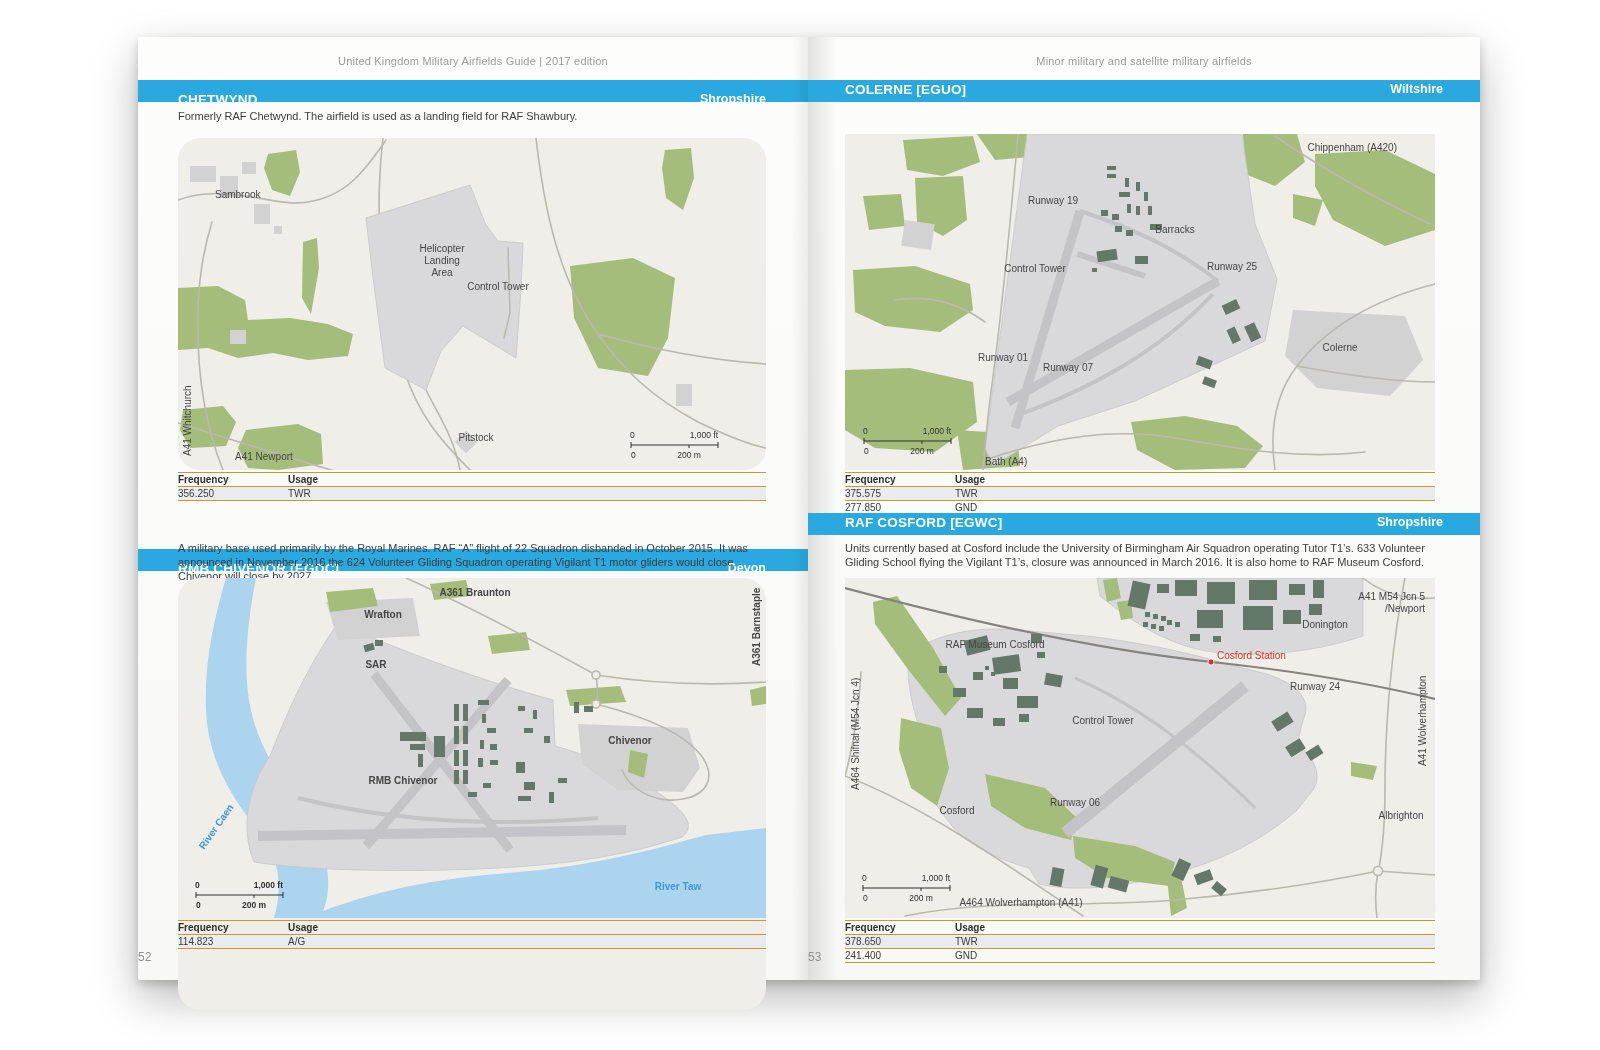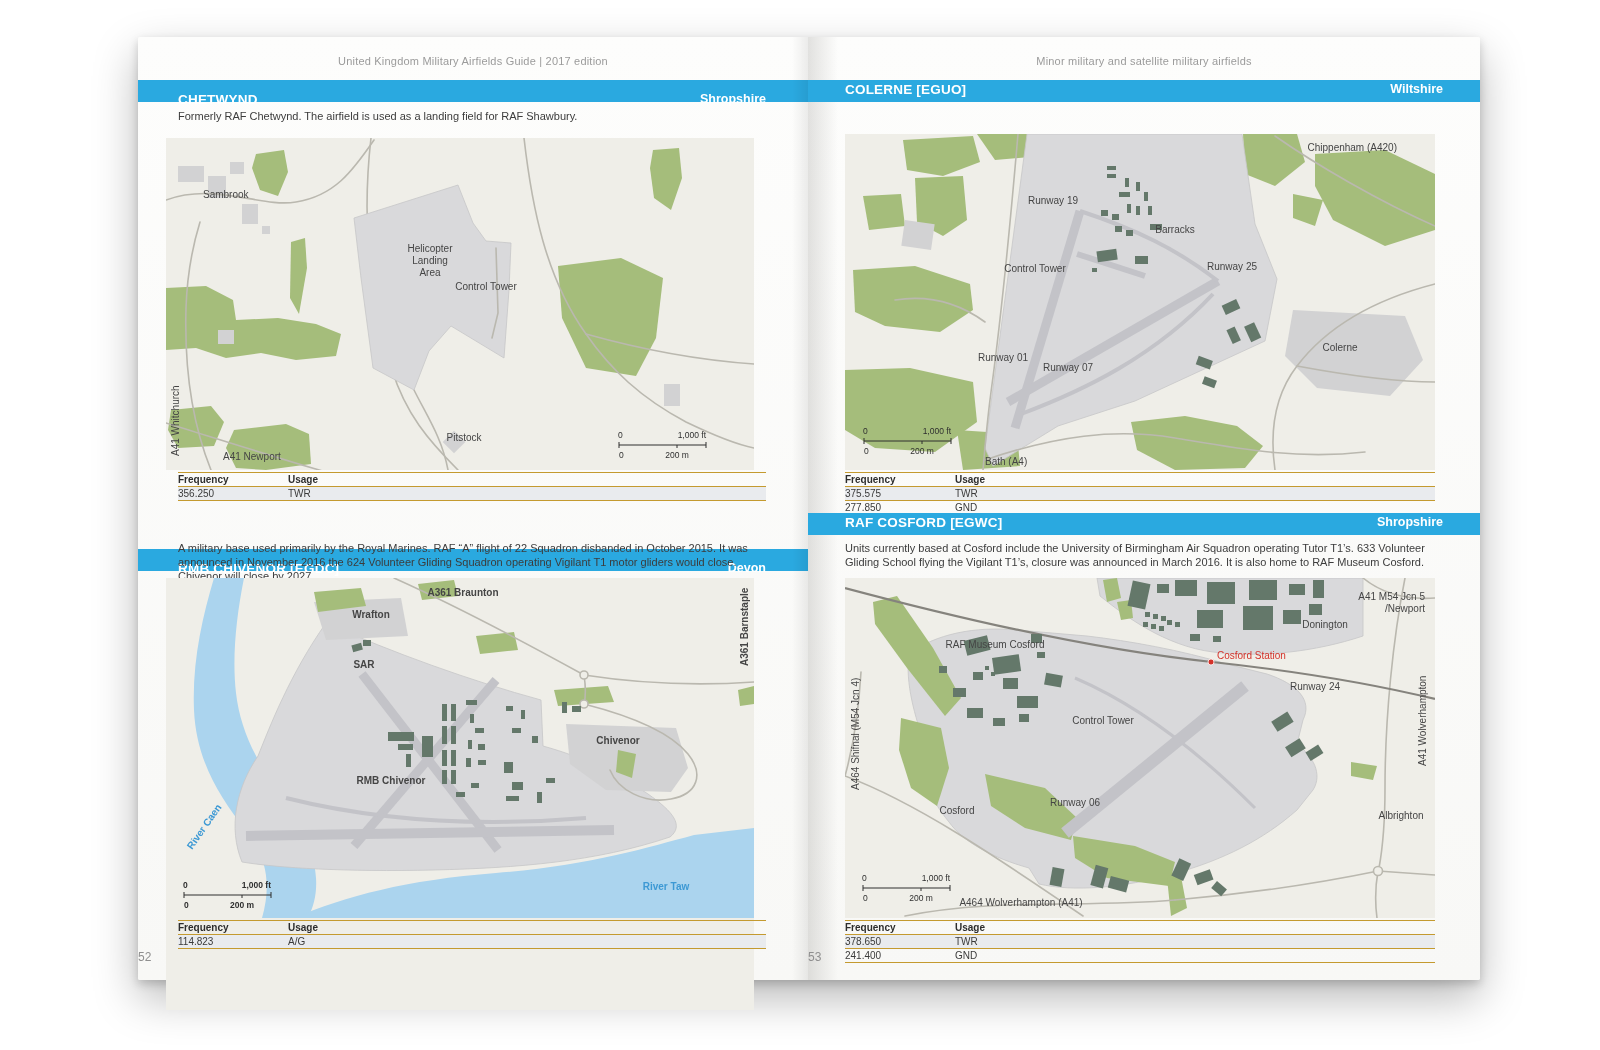--- a/index.html
+++ b/index.html
@@ -18,21 +18,21 @@
   .entry-bar{position:absolute;left:0;width:100%;height:22px;background:#2aa9e0;color:#fff;
     display:flex;align-items:center;justify-content:space-between;box-sizing:border-box;}
   .page-left .entry-bar{padding:16px 42px 0 40px;}
   .page-right .entry-bar{padding:0 37px 4px 37px;}
   .entry-title{font-size:13.5px;font-weight:bold;letter-spacing:.2px;}
   .entry-region{font-size:12.5px;font-weight:bold;}
   .entry-desc{position:absolute;font-size:11px;line-height:14px;color:#3c3c3c;}
   .page-left .entry-desc{left:40px;width:590px;}
   .page-right .entry-desc{left:37px;width:592px;}
   .mapbox{position:absolute;background:#efeee8;overflow:hidden;}
-  .page-left .mapbox{left:28px;width:588px;}
+  .page-left .mapbox{left:40px;width:588px;border-radius:22px;}
   .page-right .mapbox{left:37px;width:590px;}
   .freq-table{position:absolute;border-top:1.5px solid #c49a2f;}
   .page-left .freq-table{left:40px;width:588px;}
   .page-right .freq-table{left:37px;width:590px;}
   .ft-row{display:flex;border-bottom:1.5px solid #c49a2f;font-size:10px;line-height:11px;
     padding:1px 0 1px 0;color:#3a3a3a;}
   .ft-row span:first-child{width:110px;flex:none;}
   .ft-head{font-weight:bold;color:#2d2d2d;}
   .ft-shade{background:#e9ebee;}
   .page-num{position:absolute;left:0;width:100%;text-align:left;top:913px;

